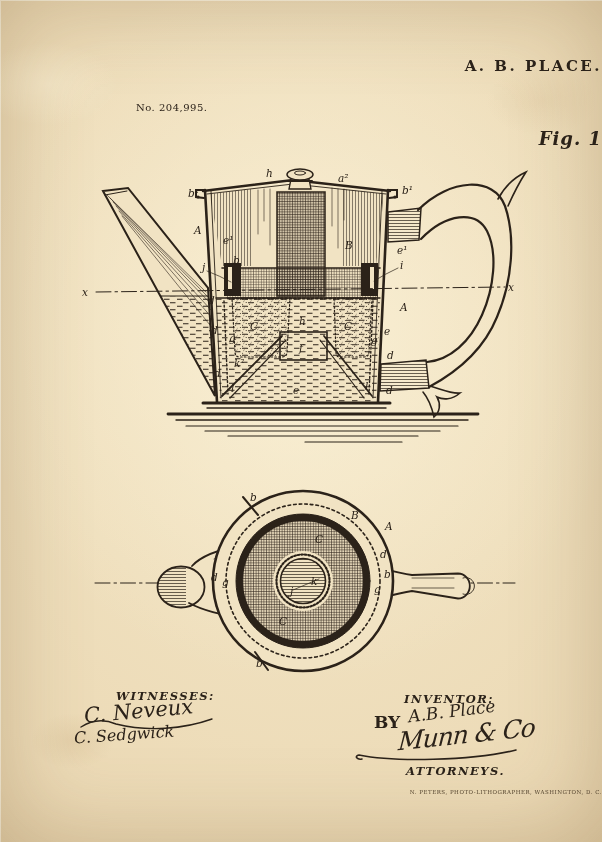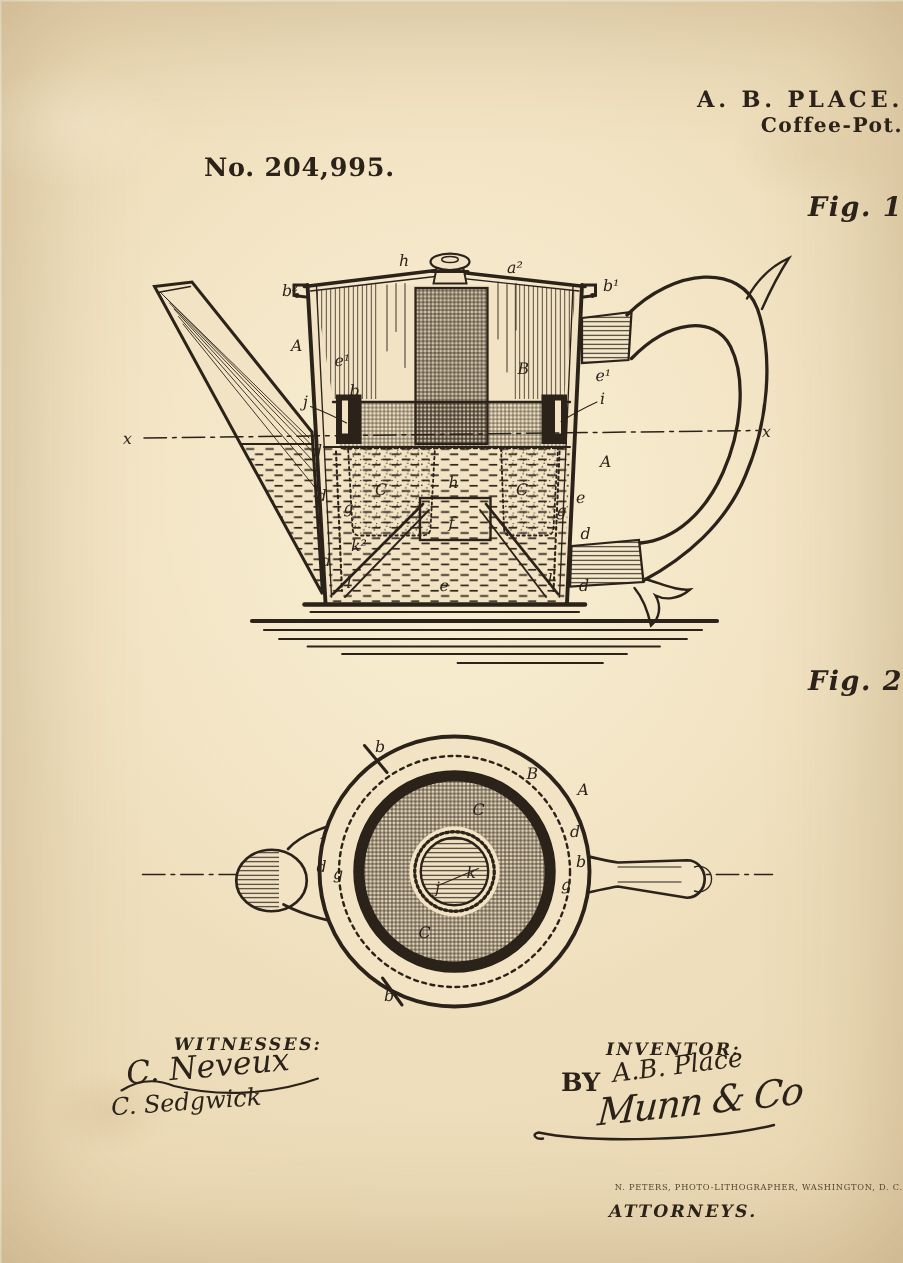--- a/index.html
+++ b/index.html
@@ -15,46 +15,44 @@
     content:"";position:absolute;inset:0;pointer-events:none;
     background:
       radial-gradient(60px 40px at 12% 88%, rgba(150,110,55,.10), transparent 70%),
       radial-gradient(80px 50px at 90% 12%, rgba(150,110,55,.08), transparent 70%),
       radial-gradient(100px 60px at 8% 10%, rgba(255,250,230,.25), transparent 70%);
   }
   .abs{position:absolute;}
   .ctr{position:absolute;left:0;right:0;text-align:right;}
   .inventor-name{top:57px;font-size:15px;font-weight:bold;letter-spacing:2.5px;}
   .invention-title{top:76px;font-size:13.5px;font-weight:bold;letter-spacing:1px;}
-  .patent-number{left:136px;top:102px;font-size:17px;font-weight:bold;letter-spacing:.5px;}
+  .patent-number{left:136px;top:102px;font-size:10px;font-weight:normal;letter-spacing:.5px;}
   .patent-date{left:299px;top:102px;font-size:15.5px;font-weight:bold;letter-spacing:.5px;}
   .figcap{font-style:italic;font-weight:bold;font-size:18px;letter-spacing:1px;}
   .figcap1{top:128px;}
   .figcap2{top:444px;}
   .heading{font-size:11.5px;font-weight:bold;letter-spacing:1.5px;font-style:italic;}
   .script{font-style:italic;font-family:"DejaVu Serif","Liberation Serif",serif;}
   .sig-witness1{left:84px;top:699px;font-size:21px;transform:rotate(-5deg);}
   .sig-witness2{left:74px;top:725px;font-size:16px;transform:rotate(-4deg);}
   .sig-inventor{left:408px;top:701px;font-size:17px;transform:rotate(-7deg);}
   .by-label{left:374px;top:712px;font-size:17px;font-weight:bold;}
   .sig-attorney{left:398px;top:720px;font-size:25px;letter-spacing:-1px;transform:rotate(-6deg) skewX(-10deg);}
-  .attorneys{left:406px;top:764px;margin-top:36px;}
+  .attorneys{left:406px;top:764px;}
   .litho{top:789px;font-size:5.5px;letter-spacing:.5px;color:#55452f;}
   svg text.ref{font-family:"DejaVu Serif","Liberation Serif",serif;font-style:italic;font-size:10.5px;fill:#2b2219;}
 </style>
 </head>
 <body>
 
 <div class="sheet">
 
   <div class="ctr inventor-name">A. B. PLACE.</div>
-  <div class="ctr invention-title">Coffee-Pot.</div>
   <div class="abs patent-number">No. 204,995.</div>
   <div class="ctr figcap figcap1">Fig. 1</div>
-  <div class="ctr figcap figcap2">Fig. 2</div>
 
   <svg class="abs" style="left:0;top:0" width="602" height="842" viewBox="0 0 602 842">
     <defs>
       <pattern id="xh" width="2.6" height="2.6" patternUnits="userSpaceOnUse">
         <path d="M0 1.3 H2.6 M1.3 0 V2.6" stroke="#2b2219" stroke-width="0.5"></path>
       </pattern>
       <pattern id="brick" width="13" height="7" patternUnits="userSpaceOnUse">
         <path d="M1 1.8 H6.5 M8 5.3 H13 M0 5.3 H0.5" stroke="#2b2219" stroke-width="1.1"></path>
       </pattern>
       <pattern id="stip" width="7" height="7" patternUnits="userSpaceOnUse">

